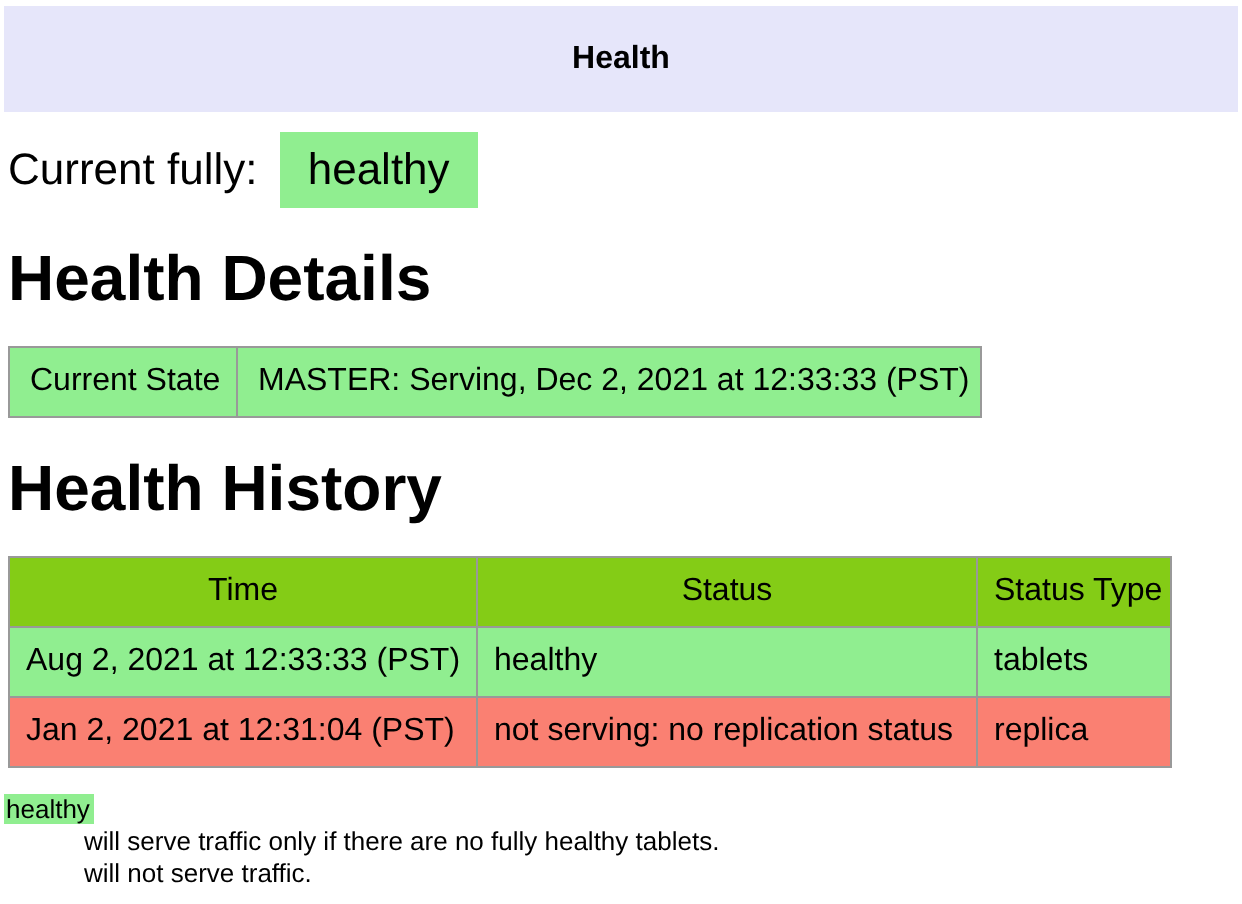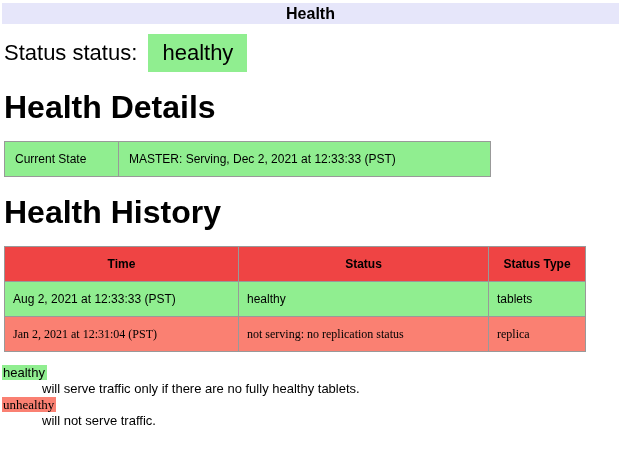--- a/index.html
+++ b/index.html
@@ -10,25 +10,25 @@
     font-family: "Liberation Sans", sans-serif;
     font-size: 16px;
     color: #000000;
   }
   .titlebar {
     background: var(--header-bg, #e6e6fa);
     font-weight: bold;
     font-size: 16px;
     line-height: 17px;
     text-align: center;
-    padding: 2px 0;
+    padding: 18px 0;
   }
   .bg-healthy   { background: var(--healthy, #90ee90); }
   .bg-unhappy   { background: var(--unhappy, #f0e68c); }
-  .bg-unhealthy { background: var(--unhealthy, #fa8072); font-family: Liberation Serif, serif; }
+  .bg-unhealthy { background: var(--unhealthy, #fa8072); }
 
   .status-line {
     font-size: 22px;
     line-height: 32px;
     margin: 10px 0 0 2px;
     white-space: nowrap;
   }
   .status-badge {
     display: inline-block;
     padding: 3px 14px;
@@ -42,54 +42,54 @@
     margin: 21px 0 20px 2px;
   }
 
   table {
     border-collapse: collapse;
     table-layout: fixed;
     margin-left: 2px;
   }
   td, th {
     border: 1px solid var(--table-border, #999999);
-    font-size: 12px;
+    font-size: 16px;
     line-height: 18px;
     overflow: hidden;
     white-space: nowrap;
   }
   .details { width: 486px; }
   .details td { padding: 8px 10px; }
   .details col.c-key   { width: 114px; }
   .details col.c-value { width: 372px; }
 
   .history { width: 581px; margin-top: 1px; }
   .history th, .history td { padding: 8px; }
-  .history th { font-weight: bold; text-align: center; background: #ef4444; }
+  .history th { font-weight: normal; text-align: center; background: #84cc16; }
   .history td { text-align: left; }
   .history col.c-time   { width: 234px; }
   .history col.c-status { width: 250px; }
   .history col.c-type   { width: 97px; }
 
   dl {
     font-size: 13px;
     line-height: 16px;
     margin: 13px 0 0 0;
   }
   dt { margin: 0; }
   dt span { padding: 0 2px 0 1px; }
   dd { margin: 0 0 0 40px; }
 </style>
 </head>
 <body>
 
 <div class="titlebar">Health</div>
 
 <div class="status-line">
-  <span>Status status:</span>
+  <span>Current fully:</span>
   <span class="status-badge bg-healthy">healthy</span>
 </div>
 
 <h2>Health Details</h2>
 
 <table class="details">
   <colgroup>
       <col class="c-key">
       <col class="c-value">
     </colgroup>
@@ -128,17 +128,14 @@
       <td>replica</td>
     </tr>
   </tbody>
 </table>
 
 <dl>
   <dt>
     <span class="bg-healthy">healthy</span>
   </dt>
   <dd>will serve traffic only if there are no fully healthy tablets.</dd>
-  <dt>
-    <span class="bg-unhealthy">unhealthy</span>
-  </dt>
   <dd>will not serve traffic.</dd>
 </dl>
 
 </body></html>

